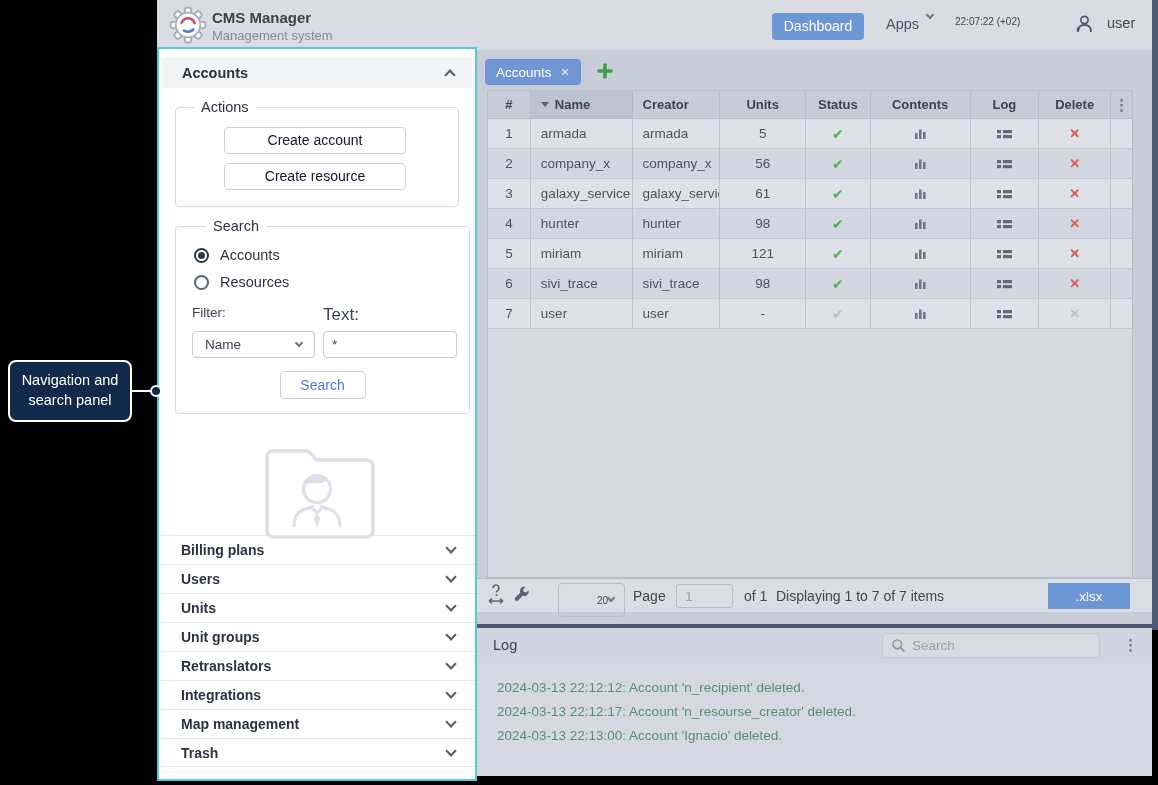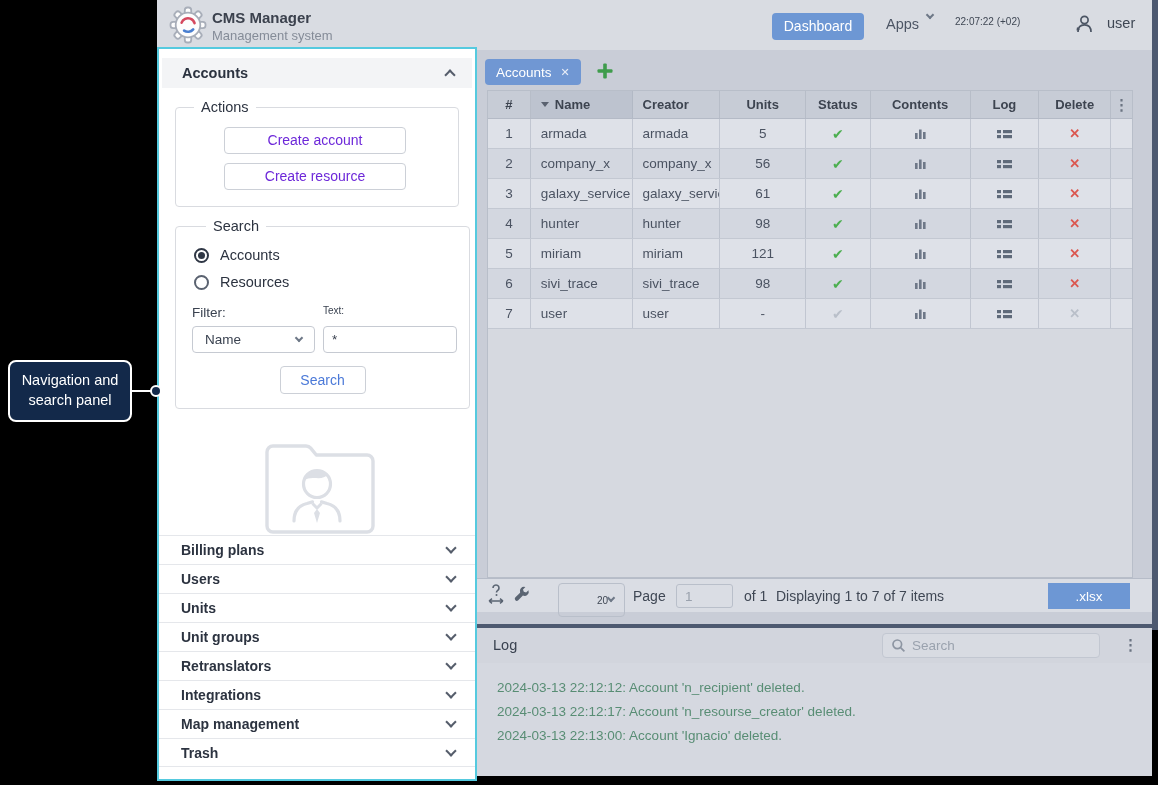--- a/index.html
+++ b/index.html
@@ -31,32 +31,32 @@
   
   .sidebar { position:absolute; left:0; top:47px; width:320px; height:734px; background:#fff;
              border:2px solid #55cadf; z-index:4; }
   .side-sec-hd { margin:9px 3px 0 3px; height:30px; background:#f3f4f6; display:flex; align-items:center;
                  justify-content:space-between; padding:0 18px 0 20px; }
   .side-sec-hd .t { font-size:14.5px; font-weight:bold; color:#2c3340; }
   fieldset { border:1px solid #d9dbe0; border-radius:4px; margin:11px 16px 0 16px; }
   legend { font-size:14.5px; color:#2c3340; margin-left:18px; padding:0 7px; }
   .fs-actions { padding:12px 4px 16px 0; }
   .btn-line { display:block; width:182px; height:27px; margin:0 auto 9px auto; background:#fff;
-              border:1px solid #ccd0d7; border-radius:4px; color:#6d28d9; font-size:14px; line-height:25px;
+              border:1px solid #ccd0d7; border-radius:4px; color:#0f172a; font-size:14px; line-height:25px;
               text-align:center; cursor:pointer; }
   .btn-line:last-child { margin-bottom:0; }
   .fs-search { padding:2px 12px 14px 12px; }
   .radio-row { display:flex; align-items:center; gap:11px; margin:11px 0 0 6px; cursor:pointer; }
   .radio { width:15px; height:15px; border-radius:50%; border:2px solid #5a6270; position:relative; flex:0 0 auto; }
   .radio.checked { border-color:#2f3745; }
   .radio.checked::after { content:""; position:absolute; inset:2px; background:#2f3745; border-radius:50%; }
   .radio-lbl { font-size:14.5px; color:#2c3340; }
   .lbl-row { display:flex; margin:15px 0 0 4px; }
   .lbl-row .l1 { width:131px; font-size:13.5px; color:#3a4250; }
-  .lbl-row .l2 { font-size:10px; color:#3a4250; }
+  .lbl-row .l2 { font-size:17px; color:#3a4250; }
   .inp-row { display:flex; gap:8px; margin:6px 0 0 4px; }
   .sel { width:123px; height:27px; border:1px solid #c6cad2; border-radius:4px; display:flex; align-items:center;
          justify-content:space-between; padding:0 12px; font-size:13.5px; color:#3a4250; cursor:pointer; background:#fff; }
   .txt { width:134px; height:27px; border:1px solid #c6cad2; border-radius:4px; padding:0 8px; font-size:13.5px;
          color:#3a4250; font-family:"Liberation Sans", sans-serif; background:#fff; }
   .btn-search { display:block; width:86px; height:28px; margin:13px auto 0 auto; background:#fff;
                 border:1px solid #ccd0d7; border-radius:4px; color:#4b79d8; font-size:14px; cursor:pointer; }
   .folder-wrap { margin:16px auto 0 auto; width:128px; }
   .side-list { position:absolute; left:0; right:0; top:486px; }
   .side-item { height:29px; border-top:1px solid #e5e7eb; display:flex; align-items:center;

